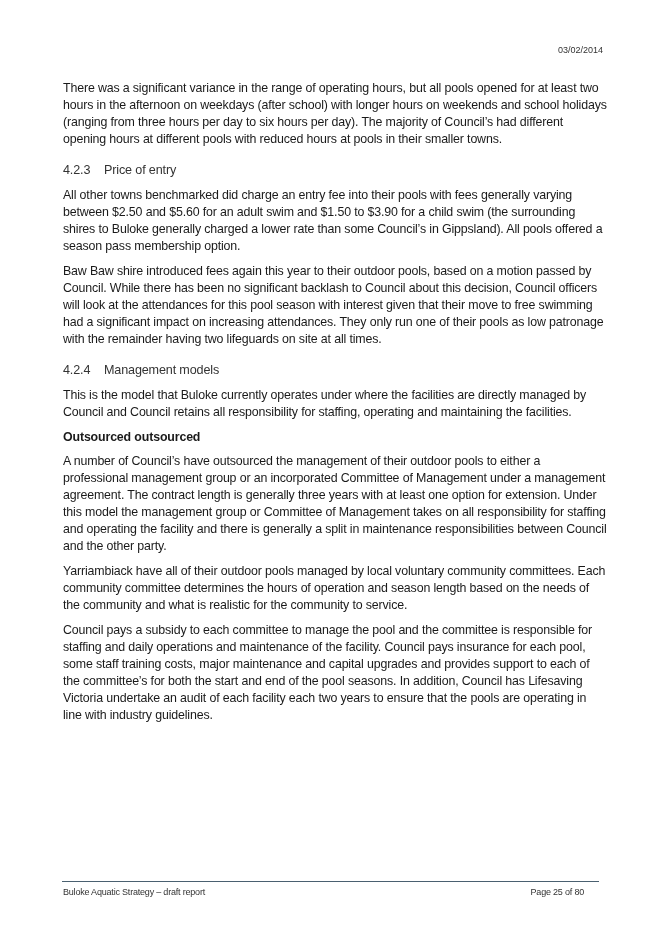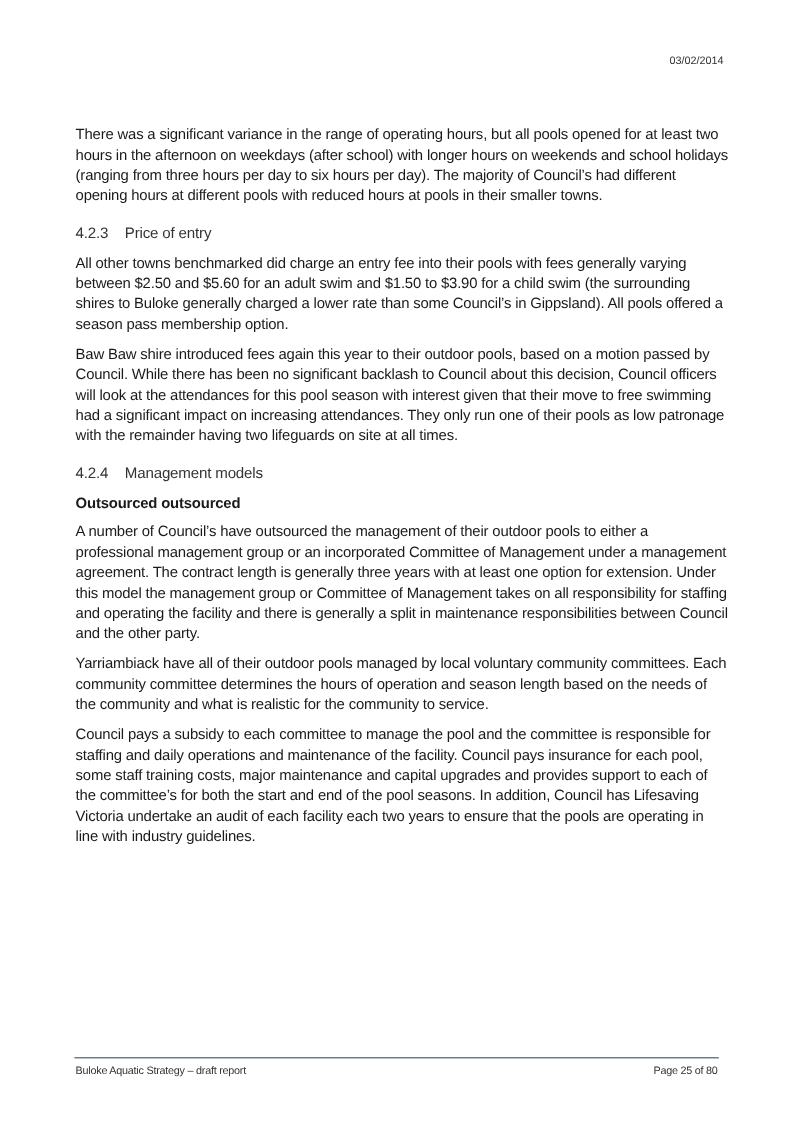--- a/index.html
+++ b/index.html
@@ -4,21 +4,21 @@
 <style>
   html, body { margin: 0; padding: 0; background: #ffffff; }
   body { width: 660px; height: 934px; position: relative; overflow: hidden; color: #1a1a1a; }
   .page { position: absolute; left: 0; top: 0; width: 660px; height: 934px; }
   .date {
     position: absolute; top: 45px; right: 57px;
     font-family: "Liberation Sans Narrow", "Liberation Sans", sans-serif;
     font-size: 9px; color: #333;
   }
   .content {
-    position: absolute; left: 63px; top: 104px; width: 545px;
+    position: absolute; left: 63px; top: 80px; width: 545px;
     font-family: "Liberation Sans", sans-serif;
     font-size: 12.4px; line-height: 17px; letter-spacing: -0.15px;
   }
   .content p { margin: 0 0 8px 0; }
   h3 {
     font-family: "Liberation Sans", sans-serif;
     font-size: 12.6px; font-weight: normal; color: #333;
     margin: 14px 0 8px 0; line-height: 17px;
   }
   h3 .num { display: inline-block; width: 41px; }
@@ -29,41 +29,42 @@
   .footer-rule {
     position: absolute; left: 62px; top: 881px; width: 537px; height: 1px;
     background: #4a6070;
   }
   .footer-left, .footer-right {
     position: absolute; top: 887px;
     font-family: "Liberation Sans", sans-serif;
     font-size: 9px; color: #333; letter-spacing: -0.2px; text-align: center;
   }
   .footer-left { left: 63px; }
-  .footer-right { right: 62px; }
+  .footer-right { right: 76px; }
 </style>
 </head>
 <body>
 
 <div class="page">
   <div class="date">03/02/2014</div>
 
   <div class="content">
     <p>There was a significant variance in the range of operating hours, but all pools opened for at least two hours in the afternoon on weekdays (after school) with longer hours on weekends and school holidays (ranging from three hours per day to six hours per day).  The majority of Council’s had different opening hours at different pools with reduced hours at pools in their smaller towns.</p>
 
     <h3>
       <span class="num">4.2.3</span><span>Price of entry</span>
     </h3>
     <p>All other towns benchmarked did charge an entry fee into their pools with fees generally varying between $2.50 and $5.60 for an adult swim and $1.50 to $3.90 for a child swim (the surrounding shires to Buloke generally charged a lower rate than some Council’s in Gippsland).  All pools offered a season pass membership option.</p>
     <p>Baw Baw shire introduced fees again this year to their outdoor pools, based on a motion passed by Council.  While there has been no significant backlash to Council about this decision, Council officers will look at the attendances for this pool season with interest given that their move to free swimming had a significant impact on increasing attendances.  They only run one of their pools as low patronage with the remainder having two lifeguards on site at all times.</p>
 
     <h3>
       <span class="num">4.2.4</span><span>Management models</span>
     </h3>
 
+    <p>This is the model that Buloke currently operates under where the facilities are directly managed by Council and Council retains all responsibility for staffing, operating and maintaining the facilities.</p>
 
     <h4>Outsourced outsourced</h4>
     <p>A number of Council’s have outsourced the management of their outdoor pools to either a professional management group or an incorporated Committee of Management under a management agreement.  The contract length is generally three years with at least one option for extension.  Under this model the management group or Committee of Management takes on all responsibility for staffing and operating the facility and there is generally a split in maintenance responsibilities between Council and the other party.</p>
 
     <p>Yarriambiack have all of their outdoor pools managed by local voluntary community committees. Each community committee determines the hours of operation and season length based on the needs of the community and what is realistic for the community to service.</p>
     <p>Council pays a subsidy to each committee to manage the pool and the committee is responsible for staffing and daily operations and maintenance of the facility.  Council pays insurance for each pool, some staff training costs, major maintenance and capital upgrades and provides support to each of the committee’s for both the start and end of the pool seasons.  In addition, Council has Lifesaving Victoria undertake an audit of each facility each two years to ensure that the pools are operating in line with industry guidelines.</p>
   </div>
 
   <div class="footer-rule"></div>
   <div class="footer-left">Buloke Aquatic Strategy – draft report</div>

